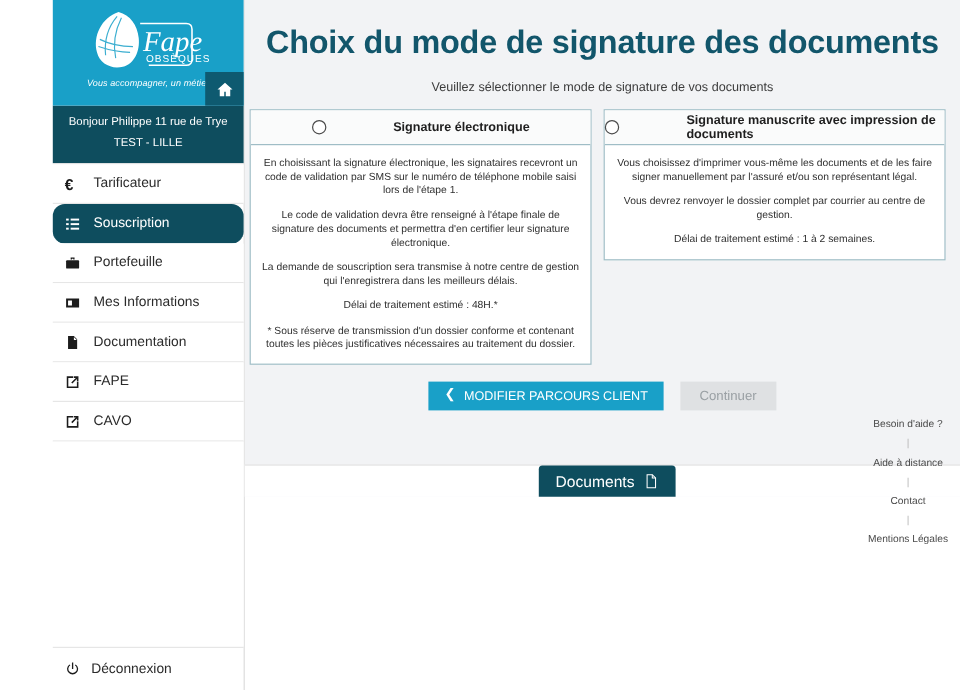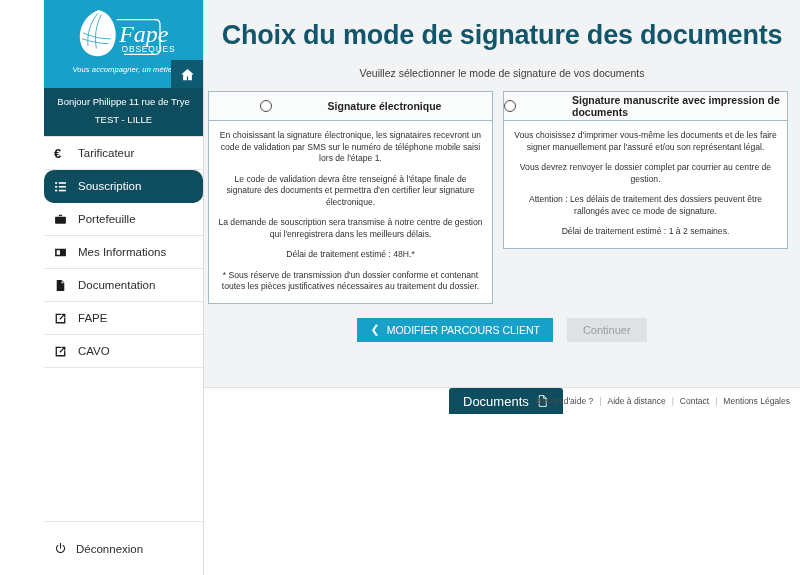--- a/index.html
+++ b/index.html
@@ -65,21 +65,21 @@
   }
   .nav-item .ico svg { width: 13px; height: 13px; fill: #1c1c1c; }
   .nav-item .ico .euro { font-size: 13px; font-weight: bold; color: #1c1c1c; line-height: 1; }
   .nav-item .lbl { padding-left: 2px; }
   .nav-item.active { background: #0E4D5E; color: #ffffff; border-bottom-color: #0E4D5E; border-radius: 10px; }
   .nav-item.active .ico svg { fill: #ffffff; }
 
   .sidebar-spacer { flex: 1 1 auto; background: #ffffff; }
   .logout {
     display: flex; align-items: center;
-    height: 54px; padding-left: 10px;
+    height: 36px; padding-left: 10px;
     border-top: 1px solid #e6e6e6;
     font-size: 11.5px; color: #2b2b2b; cursor: pointer;
   }
   .logout .ico { width: 22px; flex: 0 0 22px; display:flex; align-items:center; }
   .logout .ico svg { width: 13px; height: 13px; fill: #1c1c1c; }
 
   
   .main {
     flex: 1 1 auto; height: 414px;
     background: #f2f3f5;
@@ -169,21 +169,21 @@
     border: none; height: 26px; padding: 0 14px;
     font-size: 13px; font-family: inherit;
     display: flex; align-items: center; gap: 7px;
     cursor: pointer;
     border-radius: 3px 3px 0 0;
   }
   .docs-btn svg { width: 13px; height: 14px; fill: none; stroke: #ffffff; stroke-width: 1.6; }
   .foot-links {
     position: absolute; right: 10px;
     display: flex; align-items: center; gap: 6px;
-    font-size: 8.5px; color: #4a4a4a;
+    font-size: 8.5px; color: #4a4a4a; flex-direction: column;
   }
   .foot-links a { color: #4a4a4a; text-decoration: none; cursor: pointer; }
   .foot-sep { color: #b8b8b8; }
 </style>
 </head>
 <body>
 
 <div class="app">
 
   <div class="sidebar">
@@ -327,21 +327,20 @@
         </div>
 
         <div class="card">
           <div class="card-head">
             <span class="radio"></span>
             <span class="ttl">Signature manuscrite avec impression de documents</span>
           </div>
           <div class="card-body">
             <p>Vous choisissez d'imprimer vous-même les documents et de les faire signer manuellement par l'assuré et/ou son représentant légal.</p>
             <p>Vous devrez renvoyer le dossier complet par courrier au centre de gestion.</p>
-            <p>Attention : Les délais de traitement des dossiers peuvent être rallongés avec ce mode de signature.</p>
             <p>Délai de traitement estimé : 1 à 2 semaines.</p>
           </div>
         </div>
 
       </div>
 
       <div class="actions">
         <button class="btn-back">
           <span class="chev">❮</span>
           <span>MODIFIER PARCOURS CLIENT</span>

